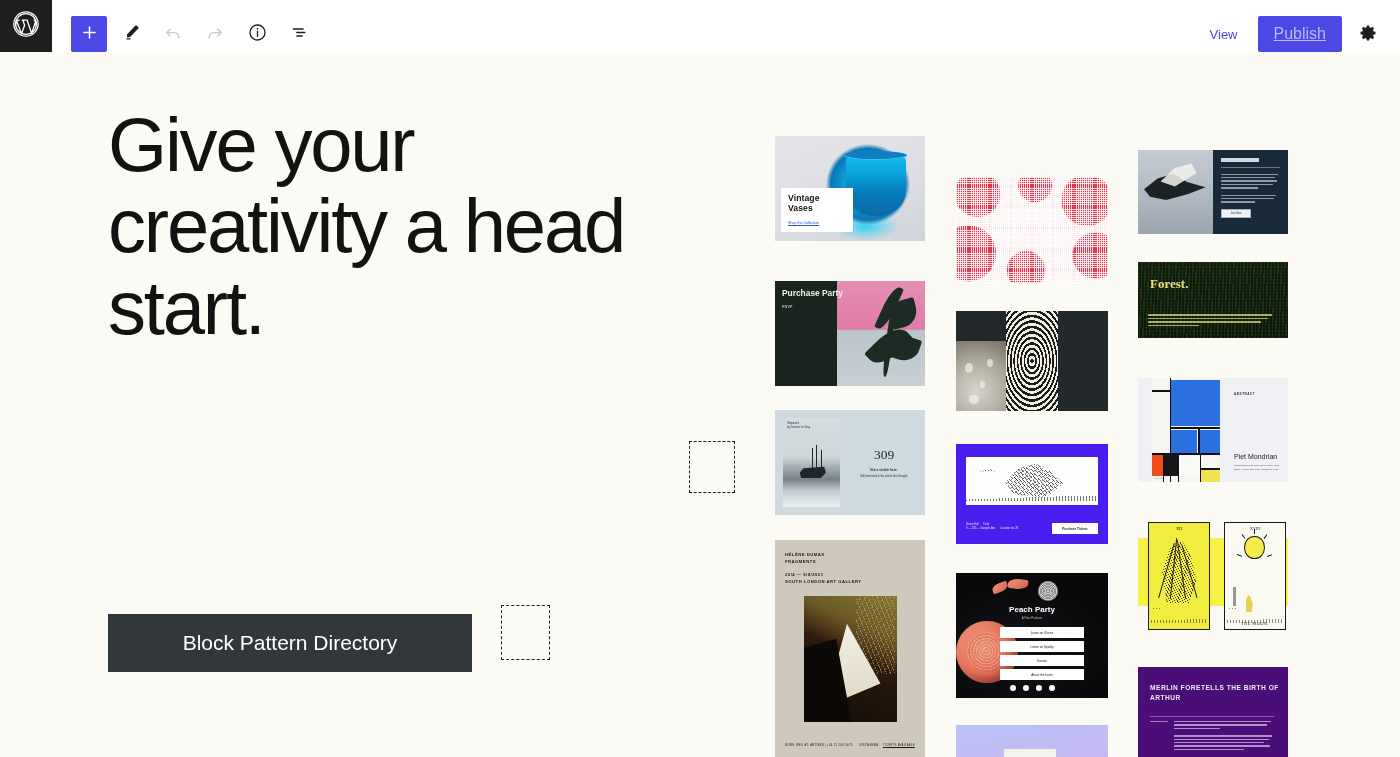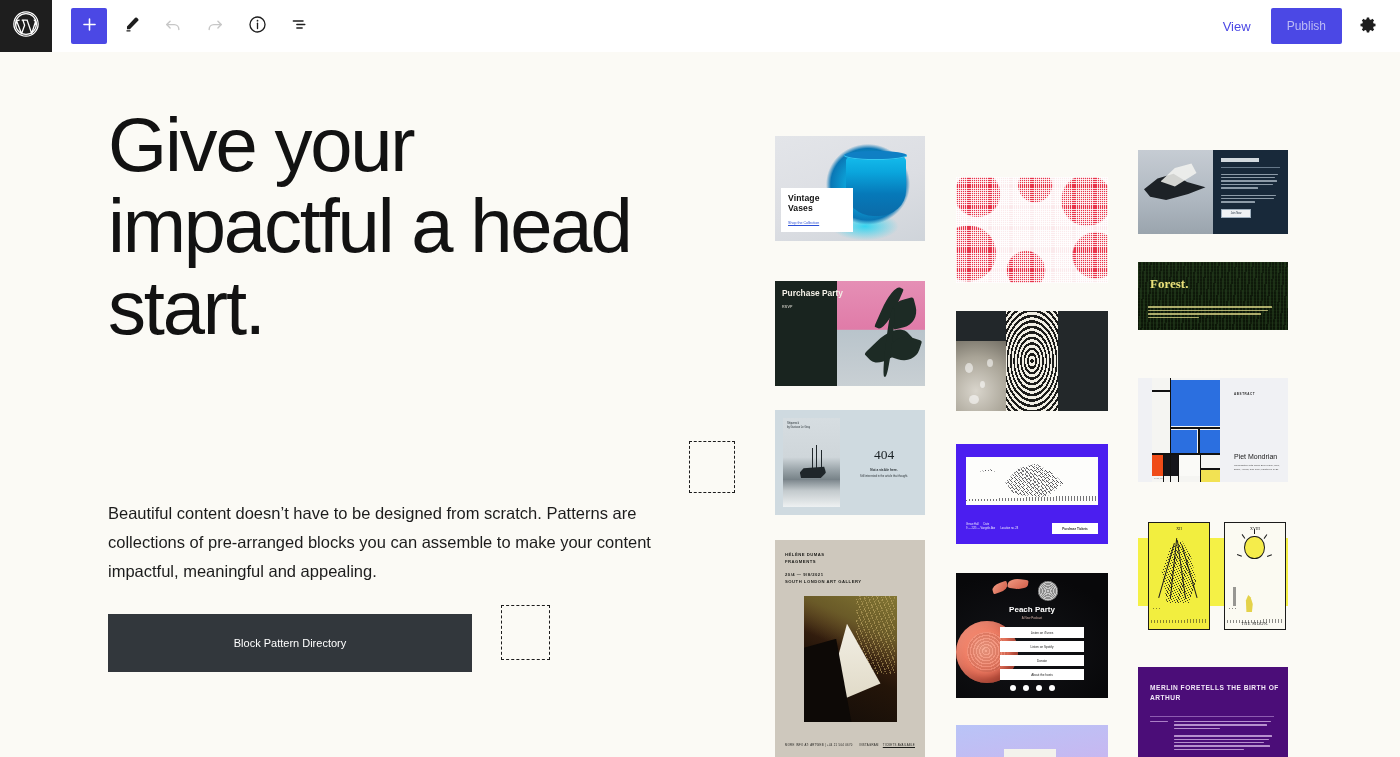--- a/index.html
+++ b/index.html
@@ -9,21 +9,21 @@
     overflow: hidden;
     font-family: "Liberation Sans", sans-serif;
     background: #fbfaf5;
   }
 
   
   .toolbar {
     position: absolute; top: 0; left: 0;
     width: 1400px; height: 52px;
     background: #ffffff;
-    display: flex; align-items: center;
+    display: flex; align-items: flex-end;
     z-index: 40;
   }
   .wp-logo {
     width: 52px; height: 52px;
     background: #1e1e1e;
     display: flex; align-items: center; justify-content: center;
     flex: 0 0 52px;
   }
   .toolbar-left {
     display: flex; align-items: center;
@@ -44,23 +44,24 @@
     gap: 8px; padding-right: 14px;
   }
   .view-link {
     color: #4b48e5; font-size: 13px; padding: 6px 12px;
     background: none; border: none; cursor: pointer;
     font-family: "Liberation Sans", sans-serif;
   }
   .publish-btn {
     background: #4b48e5; color: #bcbbf5;
     border: none; border-radius: 2px;
-    font-size: 12px; padding: 0 16px; height: 36px;
+    font-size: 16px; padding: 0 16px; height: 36px;
     cursor: pointer;
     font-family: "Liberation Sans", sans-serif;
+    text-decoration: underline;
   }
   .gear-btn {
     width: 36px; height: 36px; border: none; background: transparent;
     display: flex; align-items: center; justify-content: center;
     cursor: pointer;
   }
 
   
   .canvas {
     position: absolute; top: 52px; left: 0;
@@ -78,21 +79,21 @@
   }
   .hero-body {
     position: absolute; top: 395px; left: 0;
     width: 560px;
     font-size: 16.5px; line-height: 1.75; color: #1c1c1c;
   }
   .btn-solid {
     position: absolute; top: 510px; left: 0;
     width: 364px; height: 58px;
     background: #32373c; color: #ffffff;
-    border: none; font-size: 11px; cursor: pointer;
+    border: none; font-size: 21px; cursor: pointer;
     font-family: "Liberation Sans", sans-serif;
   }
   .btn-outline {
     position: absolute; top: 594px; left: 0;
     width: 364px; height: 56px;
     background: transparent; color: #4b48e5;
     border: 1px solid #4b48e5; font-size: 17px; cursor: pointer;
     font-family: "Liberation Sans", sans-serif;
   }
   .ph-box {
@@ -351,21 +352,21 @@
     opacity:.85;
   }
   .bird .tx { position:absolute; left:50%; top:0; width:50%; height:100%; padding:8px 8px 0 8px; color:#c3cdd6;}
   .bird .tx .hd { height:4px; width:64%; background:#e7ecf1; opacity:.9; margin-bottom:5px;}
   .bird .tx .rule { height:.7px; background:#667889; margin-bottom:6px;}
   .bird .tx .fake-line { color:#b4c1cd; }
   .bird .tx .btn { margin-top:6px; width:30px; height:9px; background:#f0f2f4; border:.6px solid #9fb0bf;
       display:flex; align-items:center; justify-content:center; font-size:2.6px; color:#1e2d3c;}
 
   
-  .forest { top: 210px; height: 68px; width:150px;
+  .forest { top: 210px; height: 76px; width:150px;
     background: linear-gradient(180deg,#1f2e1c 0%, #17230f 55%, #0e1609 100%);
     overflow:hidden;
     text-align:right;
   }
   .forest .trees {
     position:absolute; inset:0;
     background:
       repeating-linear-gradient(92deg, rgba(30,52,24,.85) 0 1.4px, rgba(12,22,8,.7) 1.4px 3.4px),
       repeating-linear-gradient(0deg, rgba(44,70,34,.5) 0 1.2px, rgba(10,18,6,.45) 1.2px 3.2px);
     opacity:.95;
@@ -520,22 +521,21 @@
           <path d="M21 13.4v-2.8l-2.3-.4a7 7 0 0 0-.7-1.7l1.3-1.9-2-2-1.9 1.3a7 7 0 0 0-1.7-.7L13.4 3h-2.8l-.4 2.2a7 7 0 0 0-1.7.7L6.6 4.6l-2 2 1.3 1.9a7 7 0 0 0-.7 1.7L3 10.6v2.8l2.2.4c.2.6.4 1.2.7 1.7l-1.3 1.9 2 2 1.9-1.3c.5.3 1.1.5 1.7.7l.4 2.2h2.8l.4-2.2c.6-.2 1.2-.4 1.7-.7l1.9 1.3 2-2-1.3-1.9c.3-.5.5-1.1.7-1.7z"></path>
         </svg>
       </span>
     </button>
   </div>
 </div>
 
 <div class="canvas">
 
   <div class="hero">
-    <h1 class="hero-title">Give your impactful a head start.</h1>
-    <p class="hero-body">Beautiful content doesn’t have to be designed from scratch. Patterns are collections of pre-arranged blocks you can assemble to make your content impactful, meaningful and appealing.</p>
+    <h1 class="hero-title">Give your creativity a head start.</h1>
     <button class="btn-solid">Block Pattern Directory</button>
   </div>
 
   <div class="ph-box ph-1"></div>
   <div class="ph-box ph-2"></div>
 
   <div class="grid">
 
     <div class="col col-1">
 
@@ -571,21 +571,21 @@
             <div>Shipwreck</div>
             <div>by Gustave Le Gray</div>
           </div>
           <div class="mast m1"></div>
           <div class="mast m2"></div>
           <div class="mast m3"></div>
           <div class="ship"></div>
           <div class="sea"></div>
         </div>
         <div class="txt">
-          <div class="big">404</div>
+          <div class="big">309</div>
           <div class="s1">Not a visible here.</div>
           <div class="s2">Still interested in the article that thought.</div>
         </div>
       </div>
 
       <div class="card poster">
         <div class="h">
           <div class="a">
             <div>HÉLÈNE DUMAS</div>
             <div>FRAGMENTS</div>

